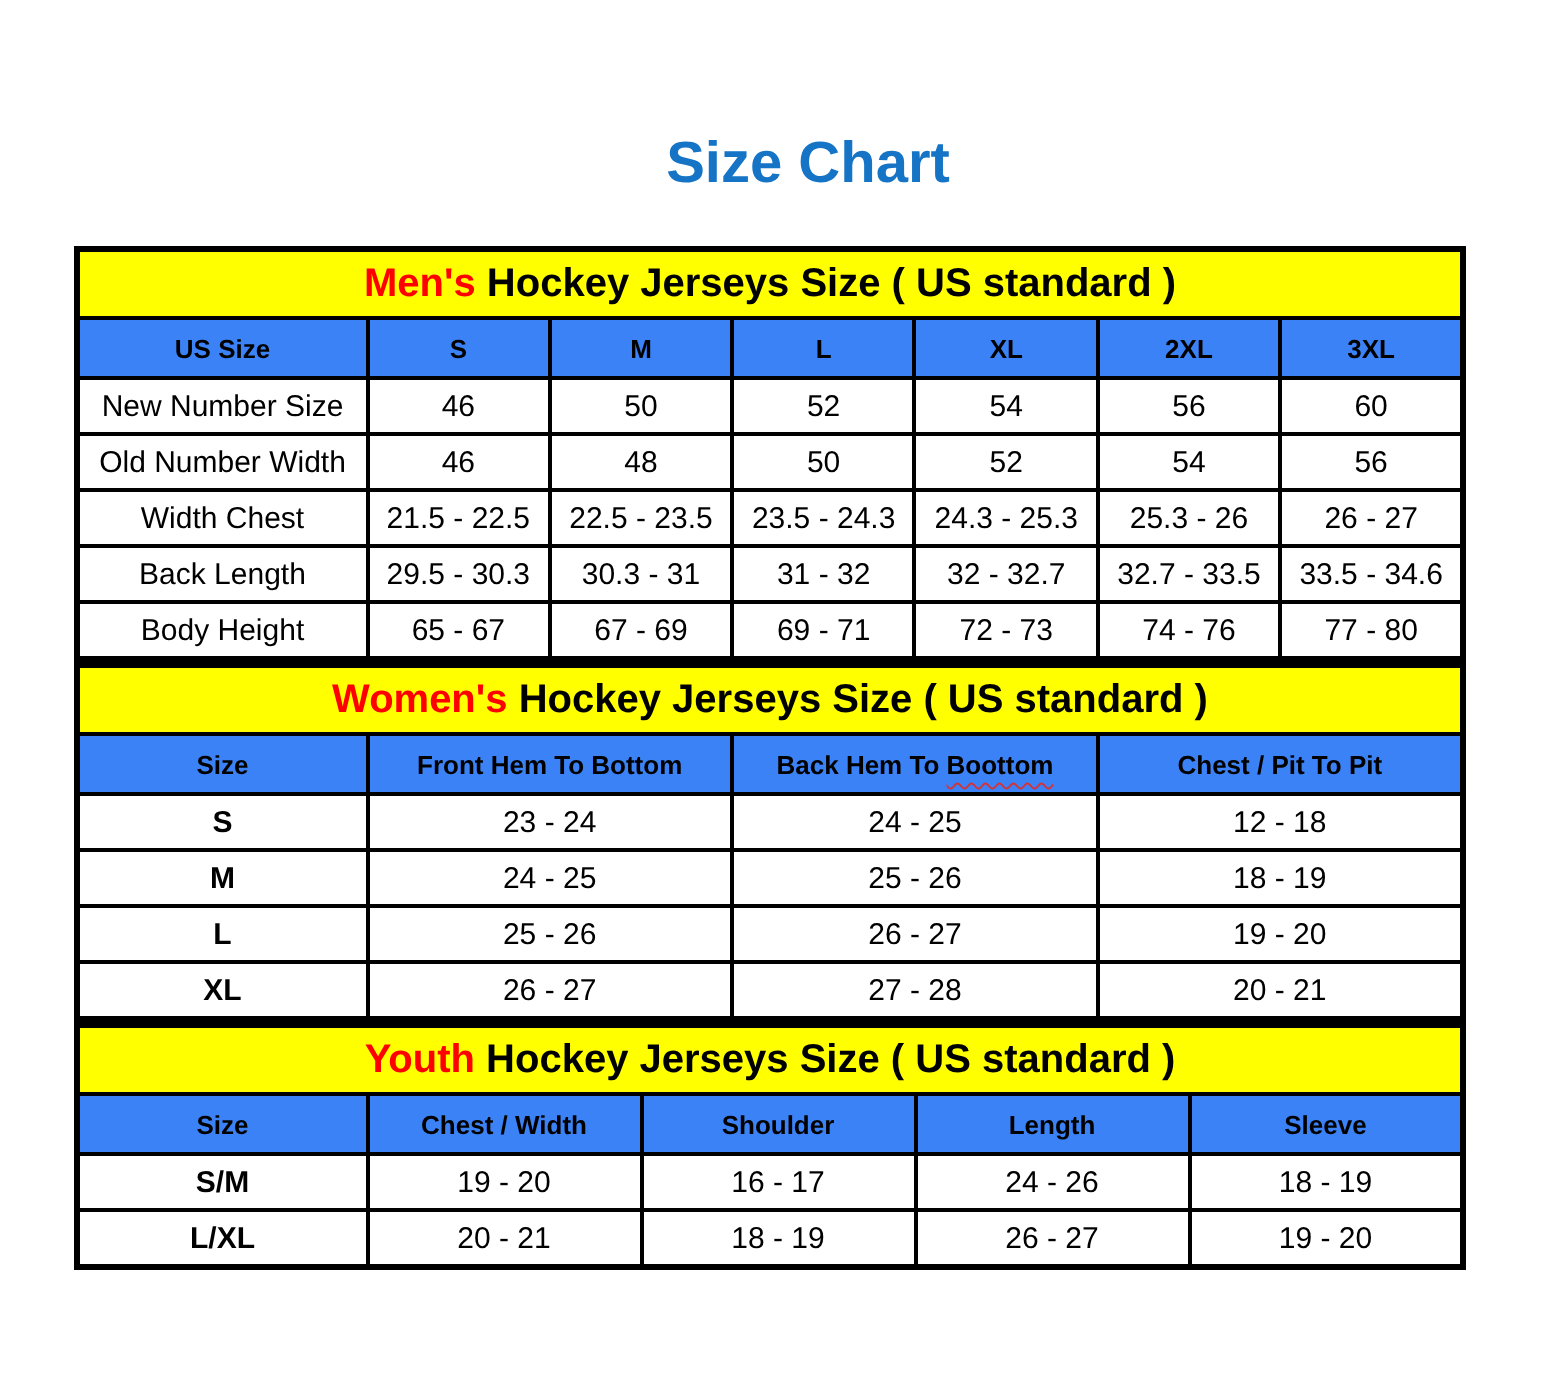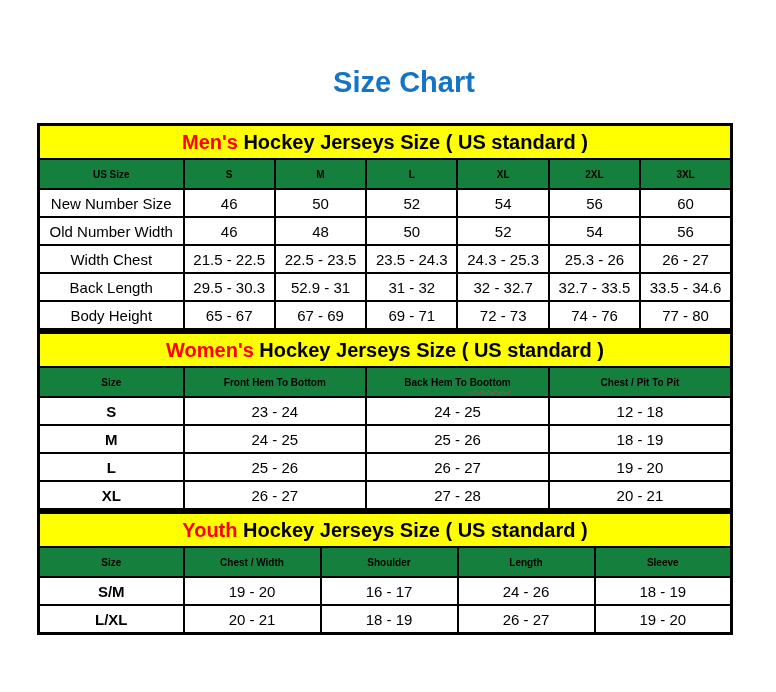--- a/index.html
+++ b/index.html
@@ -46,24 +46,24 @@
     white-space: nowrap;
   }
   .band-row td {
     background: #FFFF00;
     font-size: 20px;
     font-weight: bold;
     height: 32px;
   }
   .band-row .accent { color: #FF0000; }
   .size-table .head-row th {
-    font-size: 10px;
+    font-size: 13px;
     font-weight: bold;
     height: 28px;
-    background: #15803d;
+    background: #3b82f6;
   }
   .size-table tbody td {
     font-size: 15px;
     font-weight: normal;
     height: 26px;
     background: #ffffff;
   }
   col.label-col { width: 145px; }
   
   .womens tbody tr:not(.head-row) td:first-child,
@@ -129,21 +129,21 @@
             <td>21.5 - 22.5</td>
             <td>22.5 - 23.5</td>
             <td>23.5 - 24.3</td>
             <td>24.3 - 25.3</td>
             <td>25.3 - 26</td>
             <td>26 - 27</td>
           </tr>
           <tr>
             <td>Back Length</td>
             <td>29.5 - 30.3</td>
-            <td>52.9 - 31</td>
+            <td>30.3 - 31</td>
             <td>31 - 32</td>
             <td>32 - 32.7</td>
             <td>32.7 - 33.5</td>
             <td>33.5 - 34.6</td>
           </tr>
           <tr>
             <td>Body Height</td>
             <td>65 - 67</td>
             <td>67 - 69</td>
             <td>69 - 71</td>

